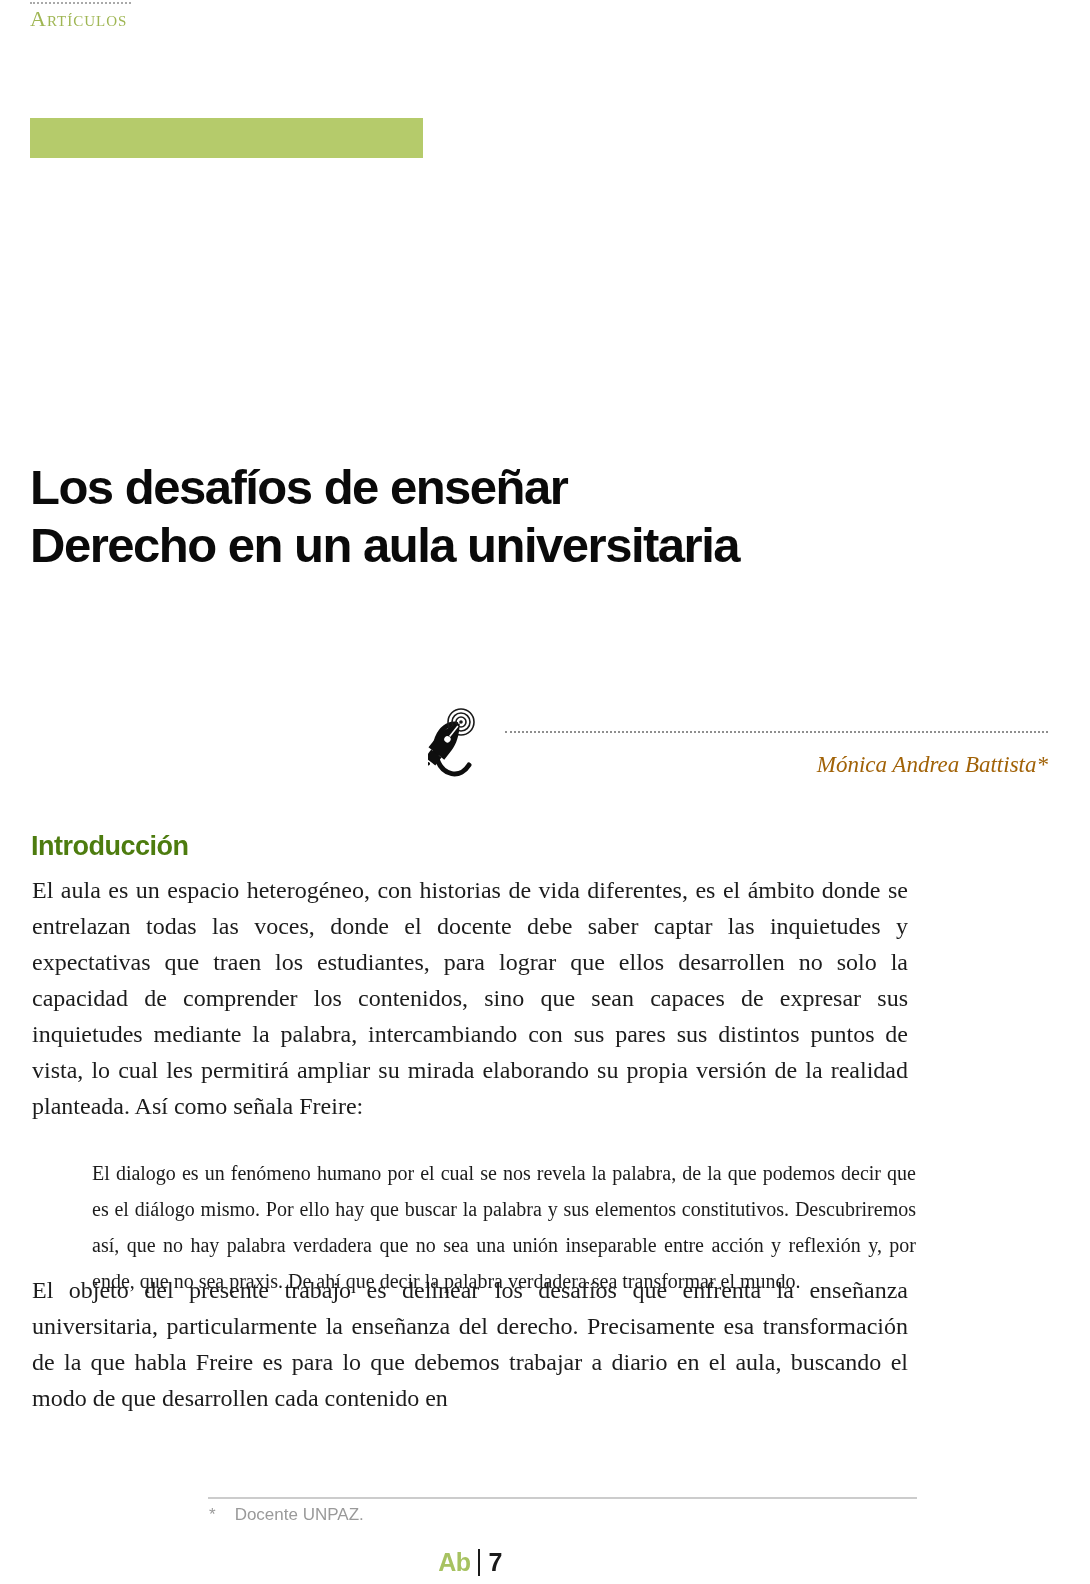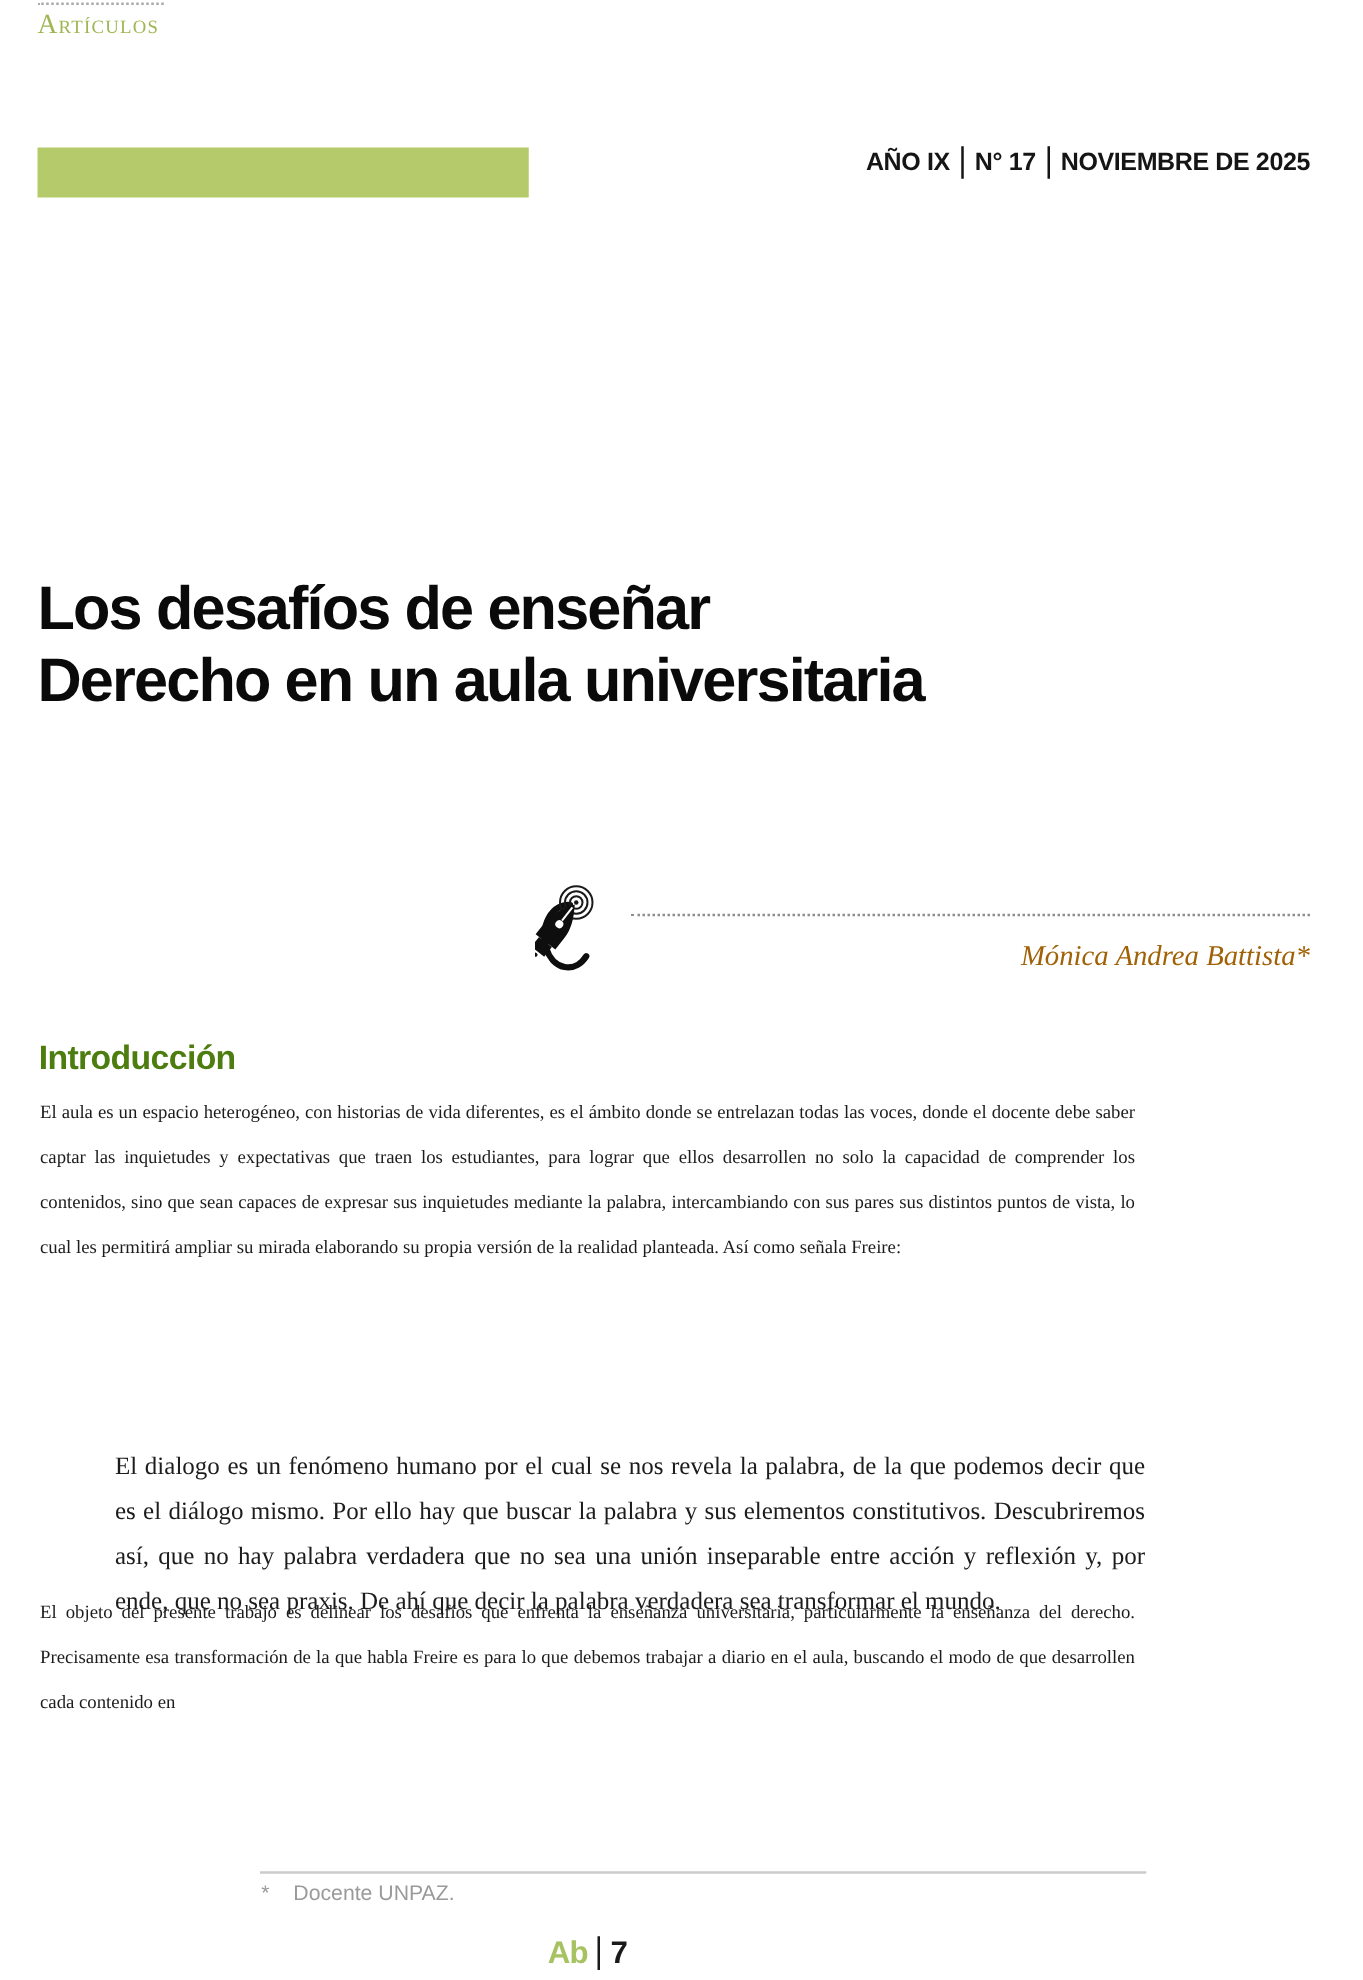--- a/index.html
+++ b/index.html
@@ -109,21 +109,21 @@
     font-size: 27px;
     letter-spacing: -0.5px;
     color: #4d7c0f;
   }
 
   
   .body-para {
     position: absolute;
     left: 32px;
     width: 876px;
-    font-size: 15px;
+    font-size: 24px;
     line-height: 36px;
     text-align: justify;
     color: #1c1c1c;
   }
   .para-1 { top: 872px; }
   .para-2 { top: 1272px; }
 
   .quote {
     position: absolute;
     left: 92px; top: 1155px;
@@ -173,27 +173,20 @@
 <body>
 
 <div class="page">
 
   <div class="kicker-dots"></div>
   <div class="kicker">Artículos</div>
 
   <div class="accent-bar"></div>
 
   <div class="masthead">
-    <div class="line2">
-      <span>AÑO IX</span>
-      <span class="vbar"></span>
-      <span>N° 17</span>
-      <span class="vbar"></span>
-      <span>NOVIEMBRE DE 2025</span>
-    </div>
   </div>
 
   <h1 class="article-title">
     <span>Los desafíos de enseñar</span><br>
     <span>Derecho en un aula universitaria</span>
   </h1>
 
   <div class="pen-icon">
     <svg width="66" height="90" viewBox="0 0 66 90">
 

